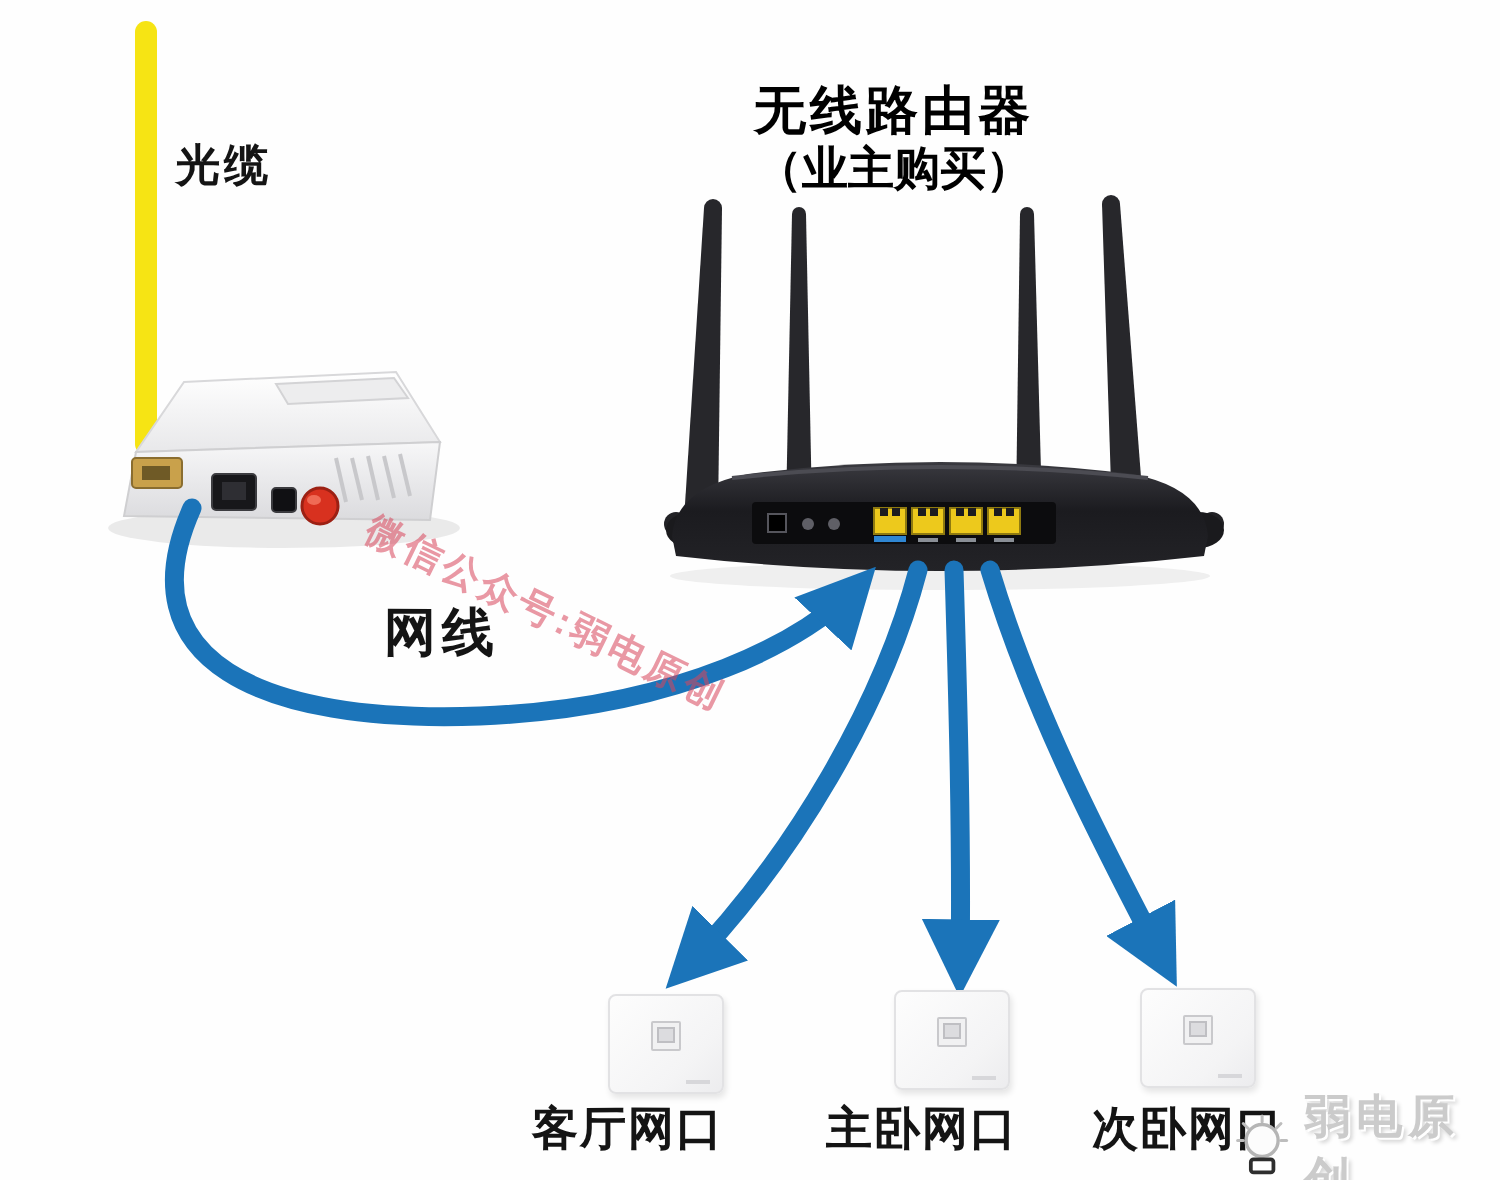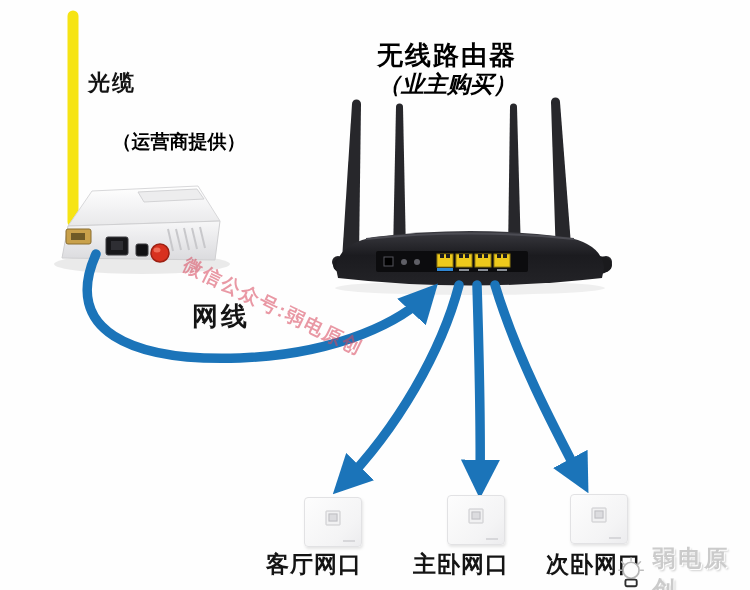--- a/index.html
+++ b/index.html
@@ -11,21 +11,21 @@
   .canvas svg.scene { position:absolute; left:0; top:0; }
   .lbl { position:absolute; font-weight:bold; color:#141414; white-space:nowrap; }
   .lbl-fiber   { left:56px;  top:68px;  font-size:22px; letter-spacing:2px;margin-left:32px; }
   .lbl-cable   { left:192px; top:299px; font-size:26px; letter-spacing:3px; }
   .red-block { position:absolute; text-align:center; color:#000000; font-weight:bold; line-height:1.18; }
   .modem-caption  { left:95px;  top:131px; width:168px; }
   .modem-caption .t1 { font-size:23px; letter-spacing:2px; }
   .modem-caption .t2 { font-size:19px; }
   .router-caption { left:322px; top:40px; width:250px; }
   .router-caption .t1 { font-size:26px; letter-spacing:2px; }
-  .router-caption .t2 { font-size:23px;font-style:italic; }
+  .router-caption .t2 { font-size:23px; }
   .plate {
     position:absolute; width:56px; height:48px;
     background:linear-gradient(135deg,#fdfdfd 0%,#f4f4f5 70%,#ececee 100%);
     border:1px solid #e2e2e4; border-radius:4px;
     box-shadow:1px 2px 3px rgba(0,0,0,0.10);
   }
   .plate .jack {
     position:absolute; left:50%; top:42%; transform:translate(-50%,-50%);
     width:13px; height:13px; background:#f1f1f2;
     border:1px solid #c9c9cc; border-radius:1px;
@@ -156,21 +156,20 @@
       <path d="M 96 254 C 62 330, 130 362, 240 358 C 340 354, 404 320, 430 292" marker-end="url(#arrowhead)"></path>
       <path d="M 459 285 C 442 350, 398 428, 341 486" marker-end="url(#arrowhead)"></path>
       <path d="M 477 285 C 479 350, 481 420, 480 487" marker-end="url(#arrowhead)"></path>
       <path d="M 495 285 C 516 355, 552 424, 583 483" marker-end="url(#arrowhead)"></path>
     </g>
   </svg>
 
   <div class="lbl lbl-fiber">光缆</div>
 
   <div class="red-block modem-caption">
-    <div class="t2">（运营商提供）</div>
   </div>
 
   <div class="red-block router-caption">
     <div class="t1">无线路由器</div>
     <div class="t2">（业主购买）</div>
   </div>
 
   <div class="lbl lbl-cable">网线</div>
 
   <div class="watermark">微信公众号:弱电原创</div>

